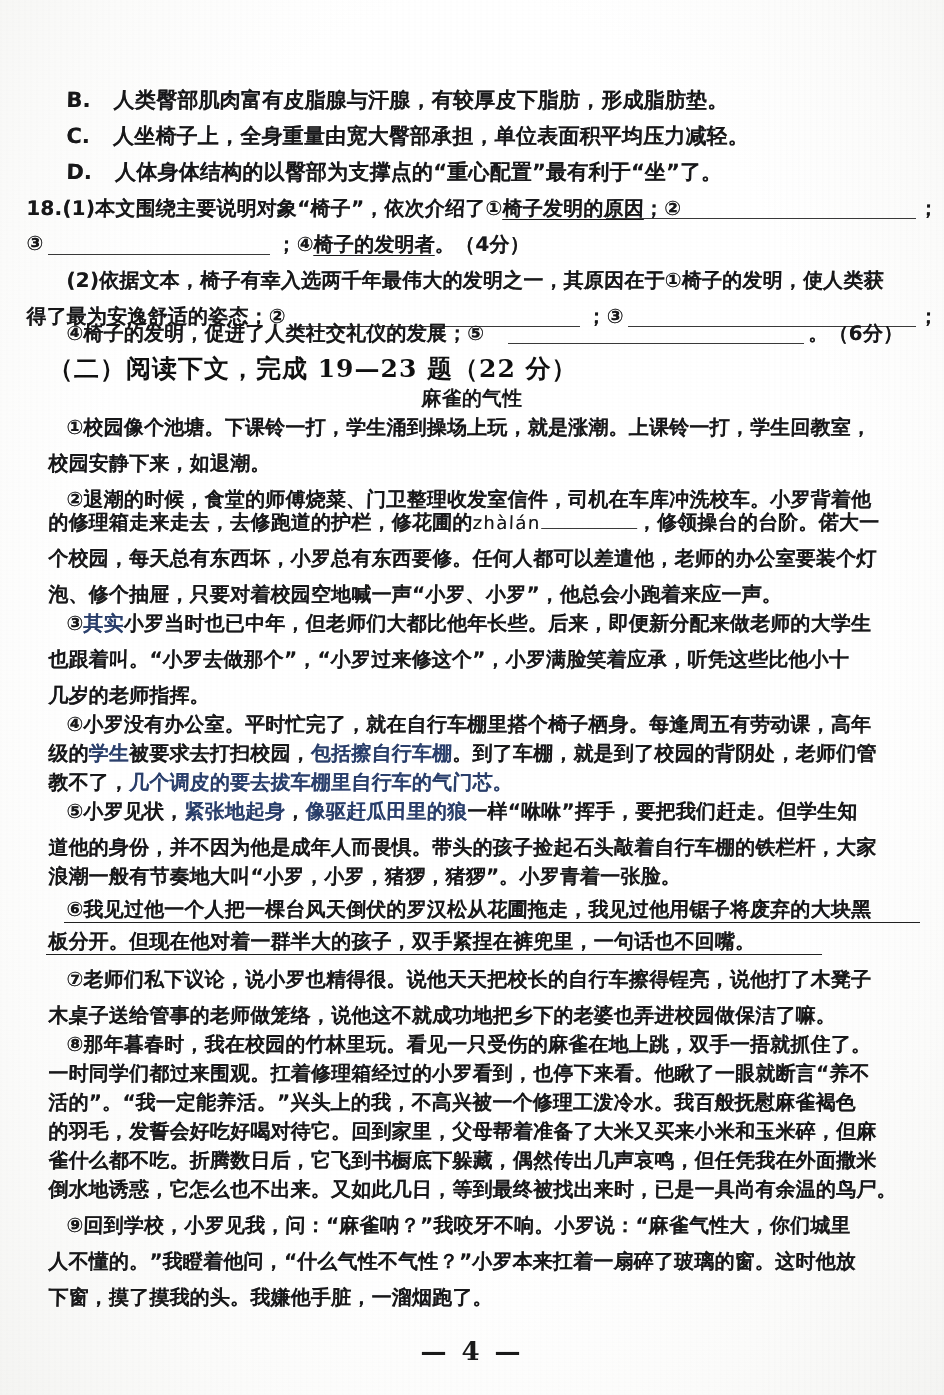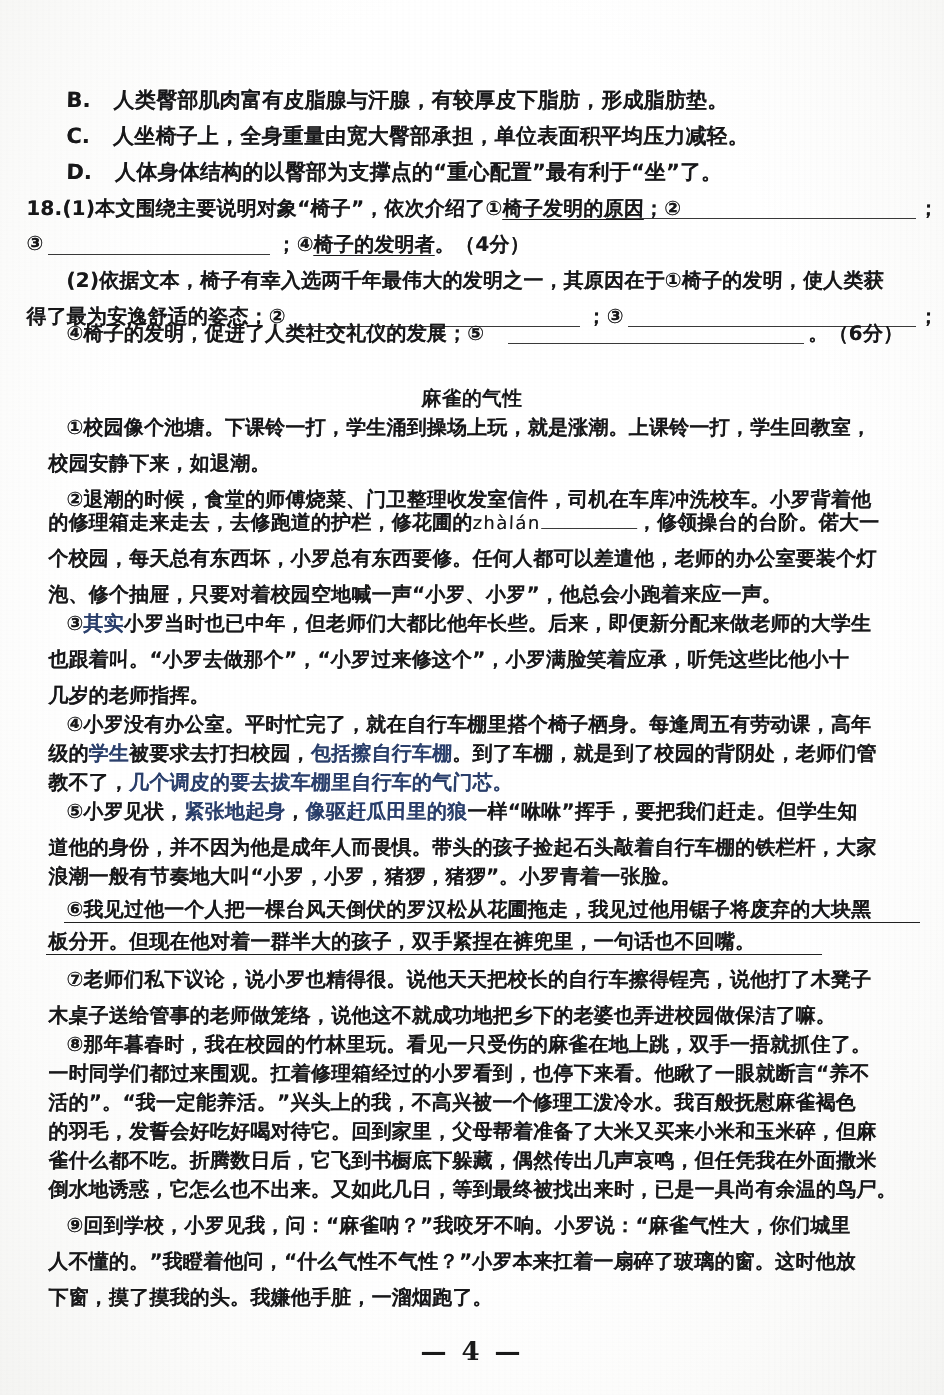--- a/index.html
+++ b/index.html
@@ -139,20 +139,21 @@
   <div class="ln hand sz20" style="left:26px; top:303px;">得了最为安逸舒适的姿态；②</div>
   <div class="rule" style="left:300px; top:326px; width:280px;"></div>
   <div class="ln hand sz20" style="left:586px; top:303px;">；③</div>
   <div class="rule" style="left:628px; top:326px; width:288px;"></div>
   <div class="ln hand sz20" style="left:918px; top:303px;">；</div>
 
   <div class="ln hand sz20" style="left:66px; top:320px;">④椅子的发明，促进了人类社交礼仪的发展；⑤</div>
   <div class="rule" style="left:508px; top:343px; width:296px;"></div>
   <div class="ln hand sz20" style="left:808px; top:320px;">。（6分）</div>
 
+  <div class="ln section-head" style="left:48px; top:352px;">（二）阅读下文，完成 19—23 题（22 分）</div>
 
   <div class="ln title-center" style="left:0; top:385px; width:944px; text-align:center;">麻雀的气性</div>
 
   <div class="ln hand sz20" style="left:66px; top:414px;">①校园像个池塘。下课铃一打，学生涌到操场上玩，就是涨潮。上课铃一打，学生回教室，</div>
   <div class="ln hand sz20" style="left:48px; top:450px;">校园安静下来，如退潮。</div>
 
   <div class="ln hand sz20" style="left:66px; top:486px;">②退潮的时候，食堂的师傅烧菜、门卫整理收发室信件，司机在车库冲洗校车。小罗背着他</div>
 
   <div class="ln hand sz20" style="left:48px; top:509px;">
     的修理箱走来走去，去修跑道的护栏，修花圃的<span class="pinyin">zhàlán</span><span style="display:inline-block;width:96px;border-bottom:1.6px solid #3a3a3a;"></span>，修领操台的台阶。偌大一

